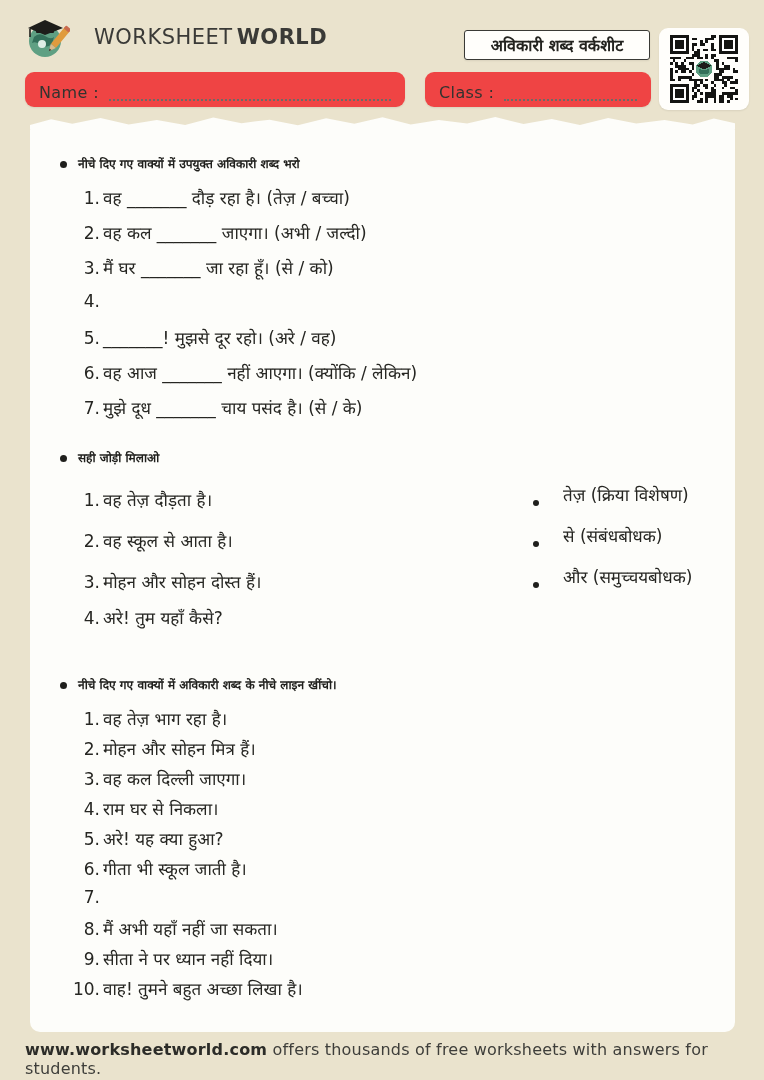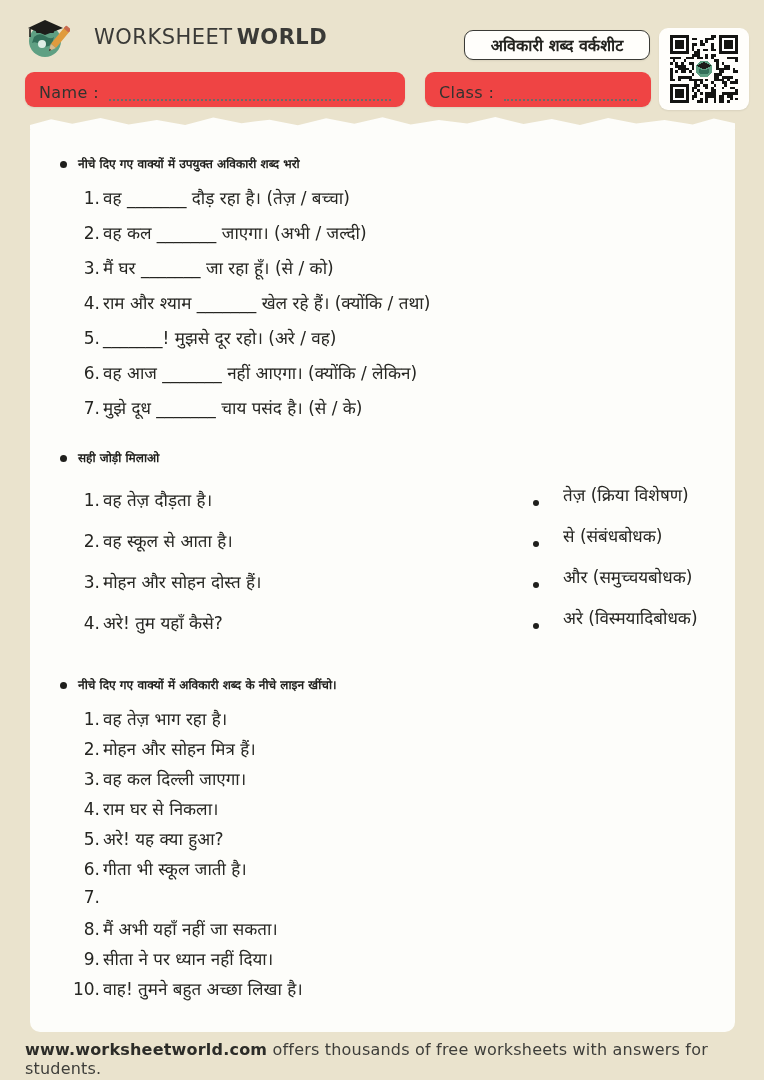--- a/index.html
+++ b/index.html
@@ -8,21 +8,21 @@
   .page { position:relative; width:764px; height:1080px; background:#eae3cd; overflow:hidden; }
 
   
   .brand { position:absolute; left:22px; top:13px; display:flex; align-items:center; gap:24px; }
   .brand-logo { width:48px; height:48px; }
   .brand-text { font-size:21px; letter-spacing:.5px; color:#3a3a37; white-space:nowrap; }
   .brand-text .w1 { font-weight:400; }
   .brand-text .w2 { font-weight:700; margin-left:4px; }
 
   .title-box { position:absolute; left:464px; top:30px; width:186px; height:30px;
-    background:#fffefb; border:1.6px solid #3a3a36; border-radius:9px;
+    background:#fffefb; border:1.6px solid #3a3a36; border-radius:3px;
     display:flex; align-items:center; justify-content:center;
     font-size:16px; font-weight:700; color:#23231f; box-shadow:0 1px 2px rgba(0,0,0,.08); }
 
   .qr-box { position:absolute; left:659px; top:28px; width:90px; height:82px;
     background:#fffefb; border-radius:9px; display:flex; align-items:center; justify-content:center;
     box-shadow:0 1px 2px rgba(0,0,0,.08); }
   .qr-box svg { width:68px; height:68px; }
 
   .field-box { position:absolute; top:72px; height:35px; background:#ef4444; border-radius:9px;
     display:flex; align-items:flex-end; padding:0 14px 6px 14px;
@@ -131,21 +131,20 @@
         <li>
             <span class="num">2.</span>
             <span class="txt">वह कल _______ जाएगा। (अभी / जल्दी)</span>
           </li>
         <li>
             <span class="num">3.</span>
             <span class="txt">मैं घर _______ जा रहा हूँ। (से / को)</span>
           </li>
         <li>
             <span class="num">4.</span>
-            <span class="txt">राम और श्याम _______ खेल रहे हैं। (क्योंकि / तथा)</span>
           </li>
         <li>
             <span class="num">5.</span>
             <span class="txt">_______! मुझसे दूर रहो। (अरे / वह)</span>
           </li>
         <li>
             <span class="num">6.</span>
             <span class="txt">वह आज _______ नहीं आएगा। (क्योंकि / लेकिन)</span>
           </li>
         <li>
@@ -189,24 +188,20 @@
           <div class="match-right">
               <span class="bullet"></span>
               <span class="txt">और (समुच्चयबोधक)</span>
             </div>
         </div>
         <div class="match-row">
           <div class="match-left">
               <span class="num">4.</span>
               <span class="txt">अरे! तुम यहाँ कैसे?</span>
             </div>
-          <div class="match-right">
-              <span class="bullet"></span>
-              <span class="txt">अरे (विस्मयादिबोधक)</span>
-            </div>
         </div>
       </div>
     </section>
 
     <section class="sec3">
       <div class="section-head">
         <span class="bullet"></span>
         <h2>नीचे दिए गए वाक्यों में अविकारी शब्द के नीचे लाइन खींचो।</h2>
       </div>
       <ol class="items">

